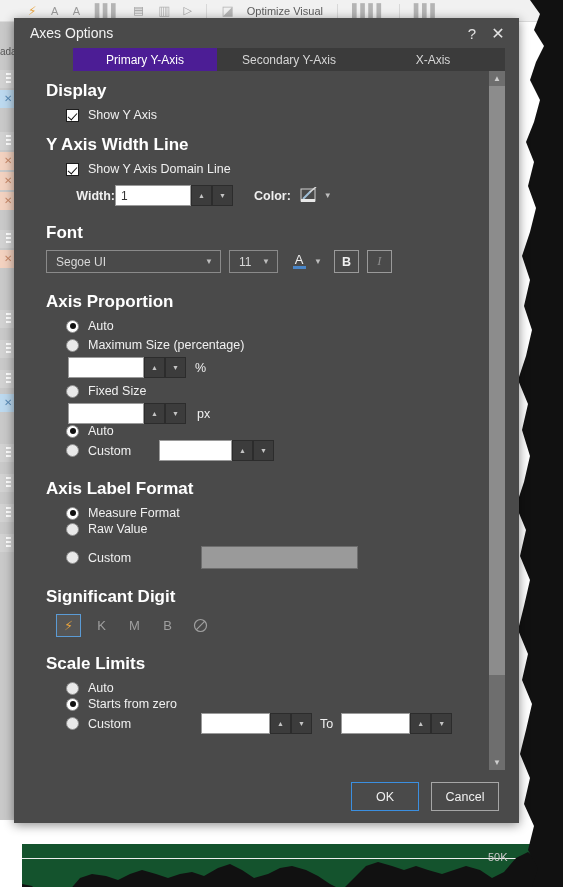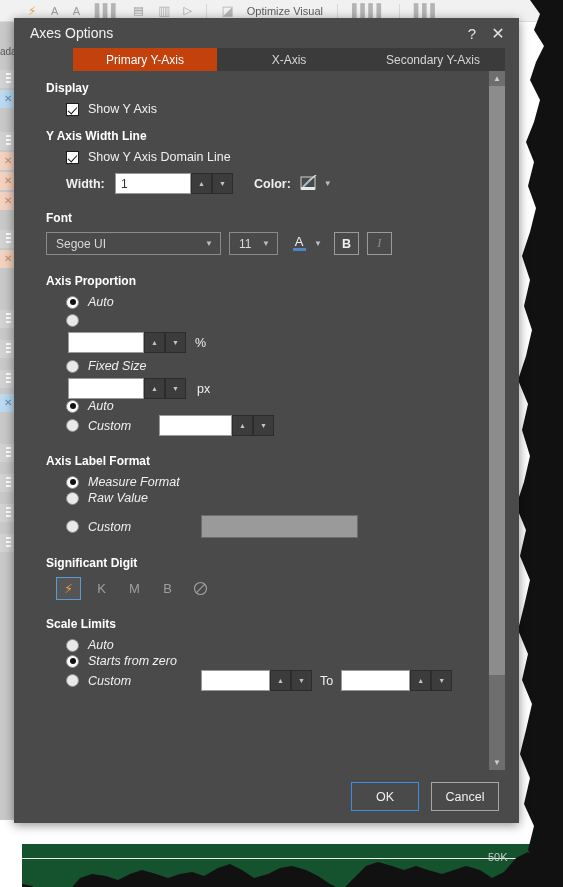--- a/index.html
+++ b/index.html
@@ -68,21 +68,21 @@
   .tb-close{font-size:16px;}
 
   .tabstrip{
     height:23px;flex:0 0 23px;display:flex;background:#3b3b3b;
     margin:0 14px 0 59px;
   }
   .tab{
     flex:1;display:flex;align-items:center;justify-content:center;
     font-size:12px;color:#d6d6d6;background:#3b3b3b;cursor:default;
   }
-  .tab.active{background:#c2410c;color:#ffffff;}
+  .tab.active{background:#4c1d95;color:#ffffff;}
 
   .dlg-body{
     flex:1;display:flex;min-height:0;background:#4a4a4a;
   }
   .content{
     flex:1;padding:10px 0 0 32px;box-sizing:border-box;overflow:hidden;
     position:relative;
   }
 
   
@@ -90,21 +90,21 @@
     width:16px;flex:0 0 16px;margin:0 14px 0 0;background:#6e6e6e;
     display:flex;flex-direction:column;align-items:center;
     position:relative;
   }
   .sb-arrow{width:16px;height:15px;display:flex;align-items:center;justify-content:center;
     color:#cfcfcf;font-size:8px;background:#6e6e6e;}
   .sb-track{flex:1;width:16px;background:#6e6e6e;position:relative;}
   .sb-thumb{position:absolute;left:0;top:0;width:16px;height:88%;background:#8c8c8c;}
 
   
-  .sect{font-size:12px;font-weight:bold;color:#ffffff;margin:0 0 7px 0;}
+  .sect{font-size:17px;font-weight:bold;color:#ffffff;margin:0 0 7px 0;}
   .sect.gap{margin-top:13px;}
 
   .row{display:flex;align-items:center;}
   .indent{margin-left:20px;}
 
   
   .cbx{
     width:13px;height:13px;background:#ffffff;border:1px solid #1d1d1d;
     box-sizing:border-box;position:relative;flex:0 0 13px;cursor:default;
   }
@@ -117,23 +117,23 @@
   
   .rdo{
     width:13px;height:13px;border-radius:50%;background:#e9e9e9;
     border:1px solid #8e8e8e;box-sizing:border-box;position:relative;flex:0 0 13px;cursor:default;
   }
   .rdo.sel{background:#ffffff;}
   .rdo.sel::after{
     content:"";position:absolute;left:2.5px;top:2.5px;width:6px;height:6px;
     border-radius:50%;background:#111;
   }
-  .rdo-lbl{font-size:12.5px;color:#f0f0f0;margin-left:9px;font-style:italic;}
-
-  .lbl{font-size:12.5px;color:#f0f0f0;}
+  .rdo-lbl{font-size:12.5px;color:#f0f0f0;margin-left:9px;}
+
+  .lbl{font-size:12.5px;color:#f0f0f0;text-align:right;}
   .lbl.b{font-weight:bold;}
 
   
   .tinput{
     height:21px;background:#ffffff;border:1px solid #9a9a9a;box-sizing:border-box;
     color:#333;font-size:12px;display:flex;align-items:center;padding-left:5px;
   }
   .spin{display:flex;flex-direction:row;}
   .spin-btn{
     width:21px;height:21px;background:#3c3c3c;border:1px solid #2c2c2c;
@@ -282,22 +282,22 @@
 <div id="dialog">
 
   <div class="titlebar">
     <span class="title-text">Axes Options</span>
     <span class="tb-btn">?</span>
     <span class="tb-btn tb-close">✕</span>
   </div>
 
   <div class="tabstrip">
     <div class="tab active">Primary Y-Axis</div>
+    <div class="tab">Secondary Y-Axis</div>
     <div class="tab">X-Axis</div>
-    <div class="tab">Secondary Y-Axis</div>
   </div>
 
   <div class="dlg-body">
     <div class="content">
 
       <div class="sect">Display</div>
       <div class="row indent" style="margin-bottom:6px">
         <span class="cbx checked"></span>
         <span class="cbx-lbl">Show Y Axis</span>
       </div>
@@ -345,20 +345,21 @@
         <span class="sq-btn italic" style="margin-left:8px">I</span>
       </div>
 
       <div class="sect gap" style="margin-top:19px">Axis Proportion</div>
       <div class="row indent" style="margin-bottom:5px">
         <span class="rdo sel"></span>
         <span class="rdo-lbl">Auto</span>
       </div>
       <div class="row indent" style="margin-bottom:5px">
         <span class="rdo"></span>
+        <span class="rdo-lbl">Maximum Size (percentage)</span>
       </div>
       <div class="row" style="margin-left:22px;margin-bottom:6px">
         <span class="tinput" style="width:76px"></span>
         <span class="spin">
           <span class="spin-btn">▲</span>
           <span class="spin-btn">▼</span>
         </span>
         <span class="lbl" style="margin-left:9px">%</span>
       </div>
       <div class="row indent" style="margin-bottom:5px">

